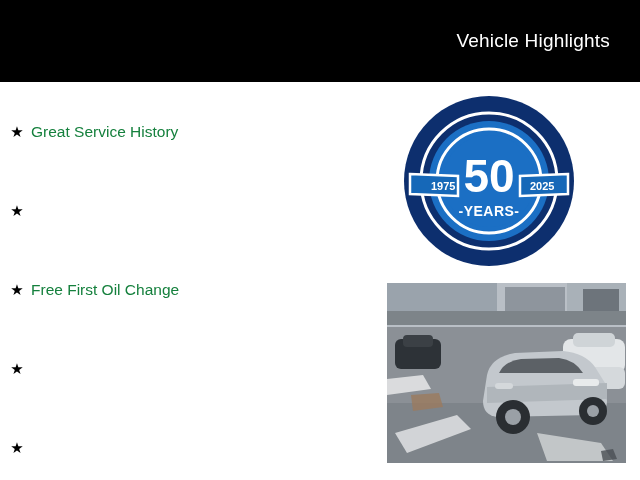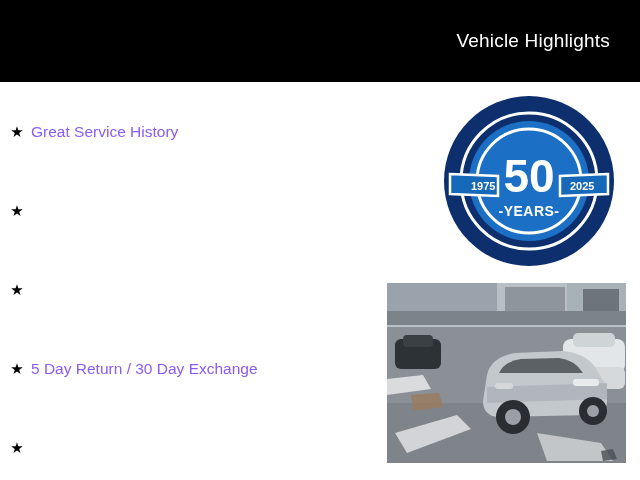--- a/index.html
+++ b/index.html
@@ -57,28 +57,28 @@
     height: 16px;
     color: #000000;
     font-size: 15px;
     line-height: 16px;
     text-align: center;
     flex: 0 0 auto;
     margin-right: 7px;
   }
   .highlight-label {
     font-size: 15.5px;
-    color: #8b5cf6;
+    color: #15803d;
     line-height: 20px;
     white-space: nowrap;
   }
   
   .badge-wrap {
     position: absolute;
-    left: 444px;
+    left: 404px;
     top: 96px;
     width: 170px;
     height: 170px;
   }
   .badge-svg {
     display: block;
   }
   
   .photo {
     position: absolute;
@@ -108,25 +108,25 @@
       <span class="star-icon">★</span>
       <span class="highlight-label">Great Service History</span>
     </div>
 
     <div class="highlight-row">
       <span class="star-icon">★</span>
     </div>
 
     <div class="highlight-row">
       <span class="star-icon">★</span>
+      <span class="highlight-label">Free First Oil Change</span>
     </div>
 
     <div class="highlight-row">
       <span class="star-icon">★</span>
-      <span class="highlight-label">5 Day Return / 30 Day Exchange</span>
     </div>
 
     <div class="highlight-row">
       <span class="star-icon">★</span>
     </div>
 
   </div>
 
   <div class="badge-wrap">
     <svg class="badge-svg" width="170" height="170" viewBox="0 0 170 170">

